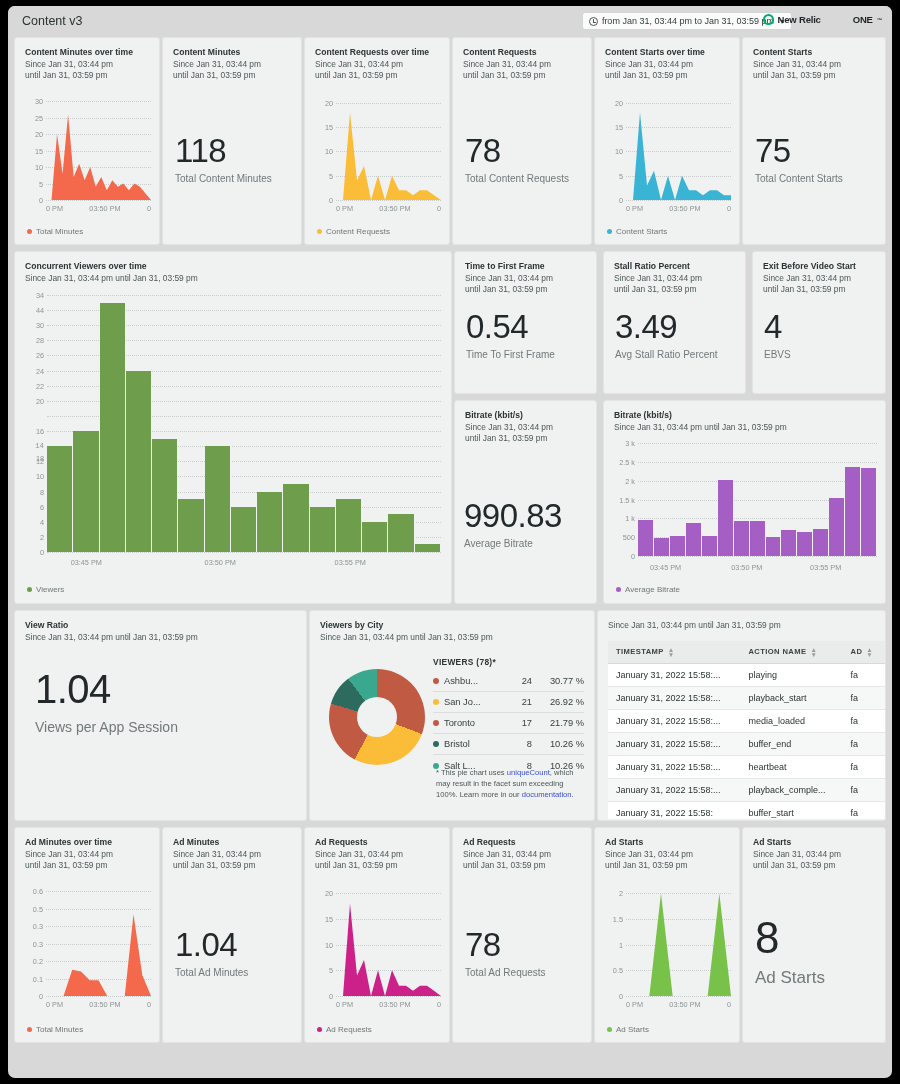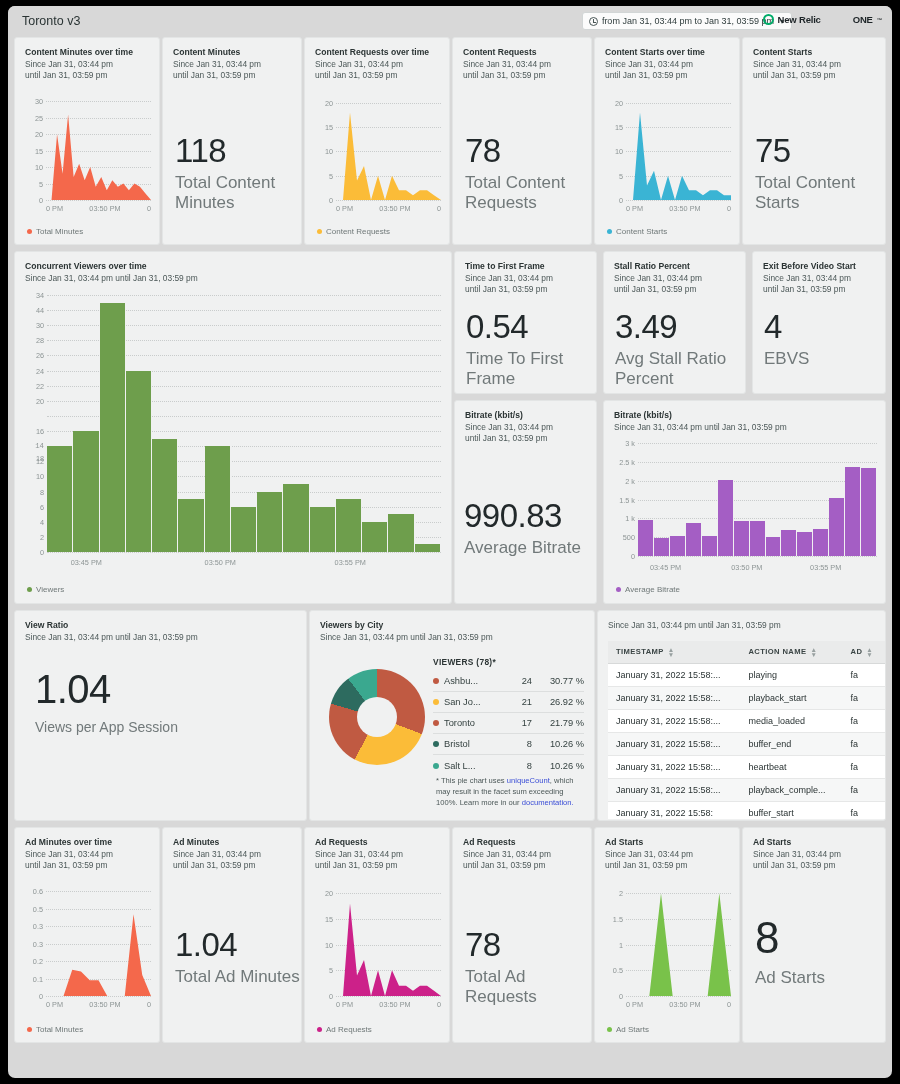--- a/index.html
+++ b/index.html
@@ -64,21 +64,21 @@
     background: #f0f1f1;
     border: 1px solid #e3e5e5;
     border-radius: 3px;
     padding: 9px 10px 6px 10px;
     position: relative;
     overflow: hidden;
   }
   .ctitle { font-size: 8.6px; font-weight: bold; color: #2b3434; line-height: 11.5px; }
   .csub { font-size: 8.4px; color: #4c5858; line-height: 11.5px; font-weight: 400; }
   .bignum { font-size: 33px; color: #22292b; font-weight: 300; line-height: 1; letter-spacing: -0.5px; }
-  .bigcap { font-size: 17px; color: #71797a; margin-top: 6px; }
+  .bigcap { font-size: 10px; color: #71797a; margin-top: 6px; }
 
   
   .plot { position: relative; }
   .ytick { position: absolute; font-size: 7.3px; color: #8d9595; right: 100%; margin-right: 3px; transform: translateY(-50%); white-space: nowrap; }
   .gridline { position: absolute; left: 0; right: 0; height: 0; border-top: 1px dotted #c9cccc; }
   .xaxis { position: absolute; left: 0; right: 0; display: flex; justify-content: space-between; font-size: 7.3px; color: #8d9595; }
   .legend { display: flex; align-items: center; gap: 4px; font-size: 8px; color: #6f7878; }
   .ldot { width: 5px; height: 5px; border-radius: 50%; display: inline-block; }
 
   
@@ -116,21 +116,21 @@
   }
   .dtable tr:nth-child(even) td { background: #f6f7f7; }
   .sorter { display:inline-block; margin-left:4px; color:#98a0a0; font-size:6.5px; line-height:5px; vertical-align:middle; }
 </style>
 </head>
 <body>
 
 <div class="frame">
 
   <div class="topbar">
-    <div class="dash-title">Toronto v3</div>
+    <div class="dash-title">Content v3</div>
     <div class="timepicker">
       <span class="clock-ic"></span>
       <span>from Jan 31, 03:44 pm to Jan 31, 03:59 pm</span>
       <span class="caret">▾</span>
     </div>
     <div class="nrlogo">
       <span class="nr-mark"></span>
       <span class="nr-txt">New Relic</span>
       <span class="nr-txt nr-one">ONE</span>
       <span class="nr-txt nr-tm">™</span>
@@ -473,21 +473,21 @@
                 </div>
                 <div class="pierow">
                   <span class="pc-dot" style="background:#3aa88f"></span>
                   <span class="pc-name">Salt L...</span>
                   <span class="pc-val">8</span>
                   <span class="pc-pct">10.26 %</span>
                 </div>
               </div>
           </div>
         </div>
-        <div class="pienote" style="position:absolute;left:126px;right:10px;bottom:12px">
+        <div class="pienote" style="position:absolute;left:126px;right:10px;bottom:20px">
           <span>* This pie chart uses </span><span class="lnk">uniqueCount</span><span>, which may result in the facet sum exceeding 100%. Learn more in our </span><span class="lnk">documentation.</span>
         </div>
       </div>
 
       <div class="card" style="flex:1;height:211px;padding:9px 0 0 0">
         <div class="csub" style="padding-left:10px">Since Jan 31, 03:44 pm until Jan 31, 03:59 pm</div>
         <div style="margin-top:9px;padding-left:10px;overflow:hidden;height:178px">
           <table class="dtable">
             <thead>
                 <tr id="thead-row">

